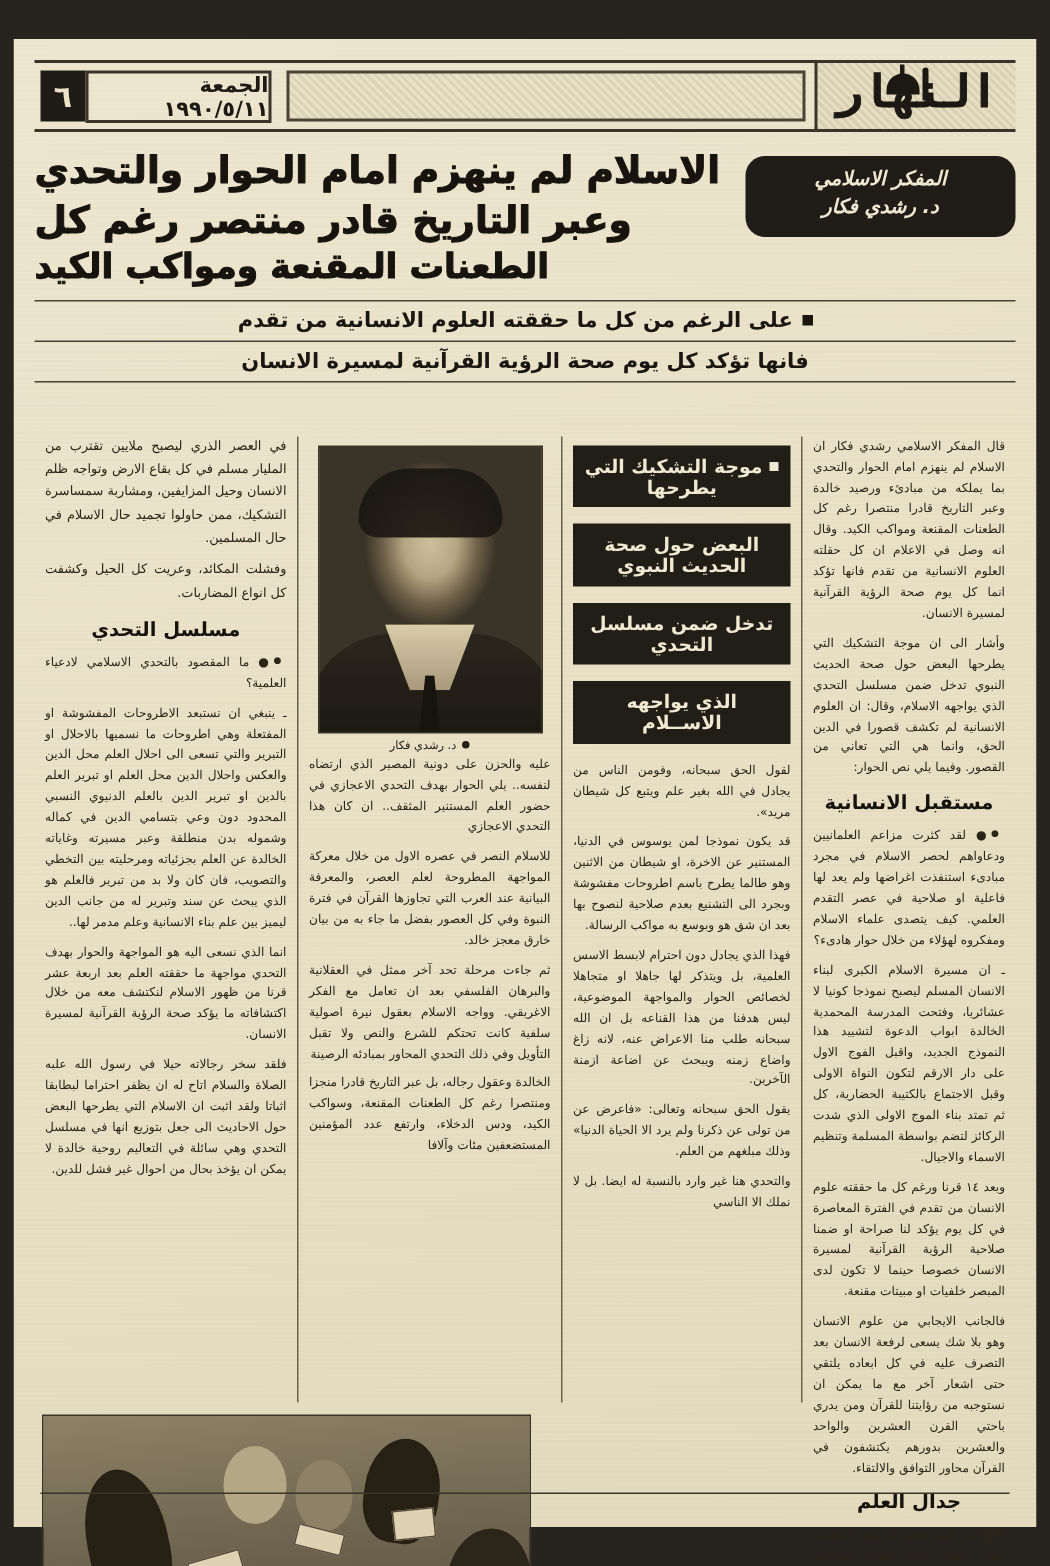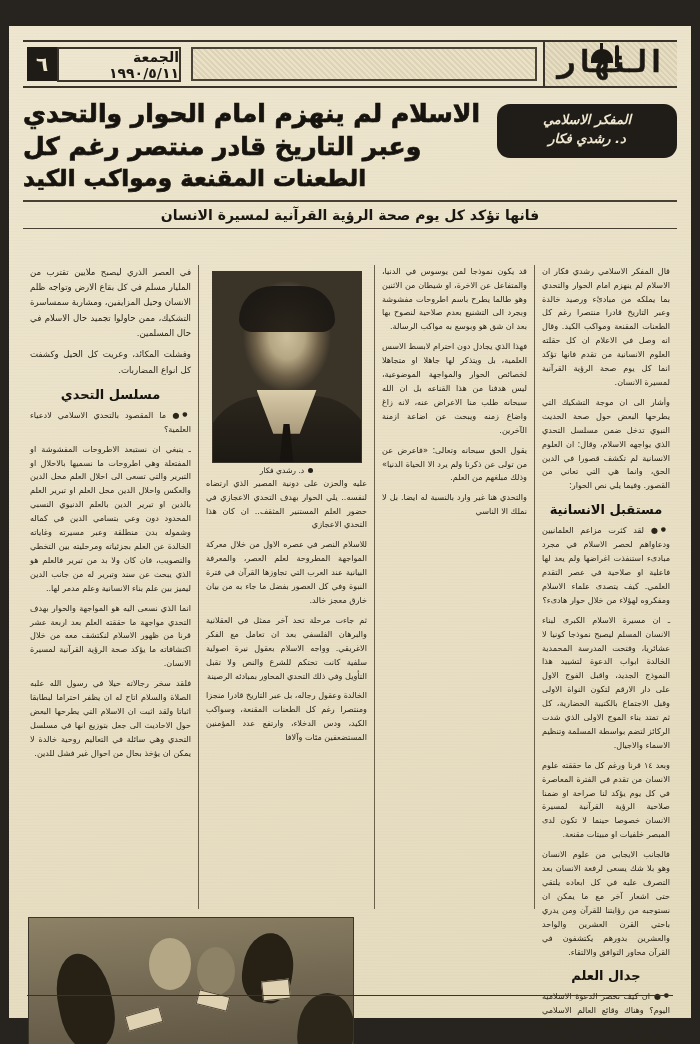--- a/index.html
+++ b/index.html
@@ -266,20 +266,23 @@
     </div>
     <div class="headline-wrap">
       <div class="hl hl1">الاسلام لم ينهزم امام الحوار والتحدي</div>
       <div class="hl hl2">وعبر التاريخ قادر منتصر رغم كل</div>
       <div class="hl hl3">الطعنات المقنعة ومواكب الكيد</div>
     </div>
   </div>
 
   <div class="deck-wrap">
     <div class="rule"></div>
+    <div class="deck">
+      <span class="sq"></span><span>على الرغم من كل ما حققته العلوم الانسانية من تقدم</span>
+    </div>
     <div class="rule"></div>
     <div class="deck">فانها تؤكد كل يوم صحة الرؤية القرآنية لمسيرة الانسان</div>
     <div class="rule"></div>
   </div>
 
   <div class="cols">
 
     <div class="col c4">
       <p class="para">قال المفكر الاسلامي رشدي فكار ان الاسلام لم ينهزم امام الحوار والتحدي بما يملكه من مبادئء ورصيد خالدة وعبر التاريخ قادرا منتصرا رغم كل الطعنات المقنعة ومواكب الكيد. وقال انه وصل في الاعلام ان كل حقلته العلوم الانسانية من تقدم فانها تؤكد انما كل يوم صحة الرؤية القرآنية لمسيرة الانسان.</p>
       <p class="para">وأشار الى ان موجة التشكيك التي يطرحها البعض حول صحة الحديث النبوي تدخل ضمن مسلسل التحدي الذي يواجهه الاسلام، وقال: ان العلوم الانسانية لم تكشف قصورا في الدين الحق، وانما هي التي تعاني من القصور. وفيما يلي نص الحوار:</p>
@@ -287,21 +290,30 @@
       <p class="para lead">● لقد كثرت مزاعم العلمانيين ودعاواهم لحصر الاسلام في مجرد مبادىء استنفذت اغراضها ولم يعد لها فاعلية او صلاحية في عصر التقدم العلمي. كيف يتصدى علماء الاسلام ومفكروه لهؤلاء من خلال حوار هادىء؟</p>
       <p class="para">ـ ان مسيرة الاسلام الكبرى لبناء الانسان المسلم ليصبح نموذجا كونيا لا عشائريا، وفتحت المدرسة المحمدية الخالدة ابواب الدعوة لتشييد هذا النموذج الجديد، واقبل الفوج الاول على دار الارقم لتكون النواة الاولى وقبل الاجتماع بالكتيبة الحضارية، كل ثم تمتد بناء الموج الاولى الذي شدت الركائز لتضم بواسطة المسلمة وتنظيم الاسماء والاجيال.</p>
       <p class="para">وبعد ١٤ قرنا ورغم كل ما حققته علوم الانسان من تقدم في الفترة المعاصرة في كل يوم يؤكد لنا صراحة او ضمنا صلاحية الرؤية القرآنية لمسيرة الانسان خصوصا حينما لا تكون لدى المبصر خلفيات او مبيتات مقنعة.</p>
       <p class="para">فالجانب الايجابي من علوم الانسان وهو بلا شك يسعى لرفعة الانسان بعد التصرف عليه في كل ابعاده يلتقي حتى اشعار آخر مع ما يمكن ان نستوجبه من رؤايتنا للقرآن ومن يدري باحتي القرن العشرين والواحد والعشرين بدورهم يكتشفون في القرآن محاور التوافق والالتقاء.</p>
       <div class="sec-head">جدال العلم</div>
       <p class="para lead">● ان كيف تحصر الدعوة الاسلامية اليوم؟ وهناك وقائع العالم الاسلامي بين الفرقة والاختلاف؟ الامة واحدة وبناء الاسلام؟</p>
 
     </div>
 
     <div class="col c3">
-      <p class="para">قد يكون نموذجا لمن يوسوس في الدنيا، والمتفاعل عن الاخرة، او شيطان من الاثنين وهو طالما يطرح باسم اطروحات مفشوشة وبجرد الى التشنيع بعدم صلاحية لنصوح بها بعد ان شق هو وبوسع به مواكب الرسالة.</p>
+      <div class="bars">
+        <div class="bar">
+          <span class="sq"></span><span>موجة التشكيك التي يطرحها</span>
+        </div>
+        <div class="bar">البعض حول صحة الحديث النبوي</div>
+        <div class="bar">تدخل ضمن مسلسل التحدي</div>
+        <div class="bar">الذي يواجهه الاســلام</div>
+      </div>
+      <p class="para">لقول الحق سبحانه، وفومن الناس من يجادل في الله بغير علم ويتبع كل شيطان مريد».</p>
+      <p class="para">قد يكون نموذجا لمن يوسوس في الدنيا، المستنير عن الاخرة، او شيطان من الاثنين وهو طالما يطرح باسم اطروحات مفشوشة وبجرد الى التشنيع بعدم صلاحية لنصوح بها بعد ان شق هو وبوسع به مواكب الرسالة.</p>
       <p class="para">فهذا الذي يجادل دون احترام لابسط الاسس العلمية، بل ويتذكر لها جاهلا او متجاهلا لخصائص الحوار والمواجهة الموضوعية، ليس هدفنا من هذا القناعه بل ان الله سبحانه طلب منا الاعراض عنه، لانه زاغ واضاع زمنه ويبحث عن اضاعة ازمنة الآخرين.</p>
       <p class="para">يقول الحق سبحانه وتعالى: «فاعرض عن من تولى عن ذكرنا ولم يرد الا الحياة الدنيا» وذلك مبلغهم من العلم.</p>
       <p class="para">والتحدي هنا غير وارد بالنسبة له ايضا. بل لا نملك الا الناسي</p>
     </div>
 
     <div class="col c2">
       <div class="photo1-wrap">
         <div class="photo1">
           <span class="hair"></span>
           <span class="shoulders"></span>

